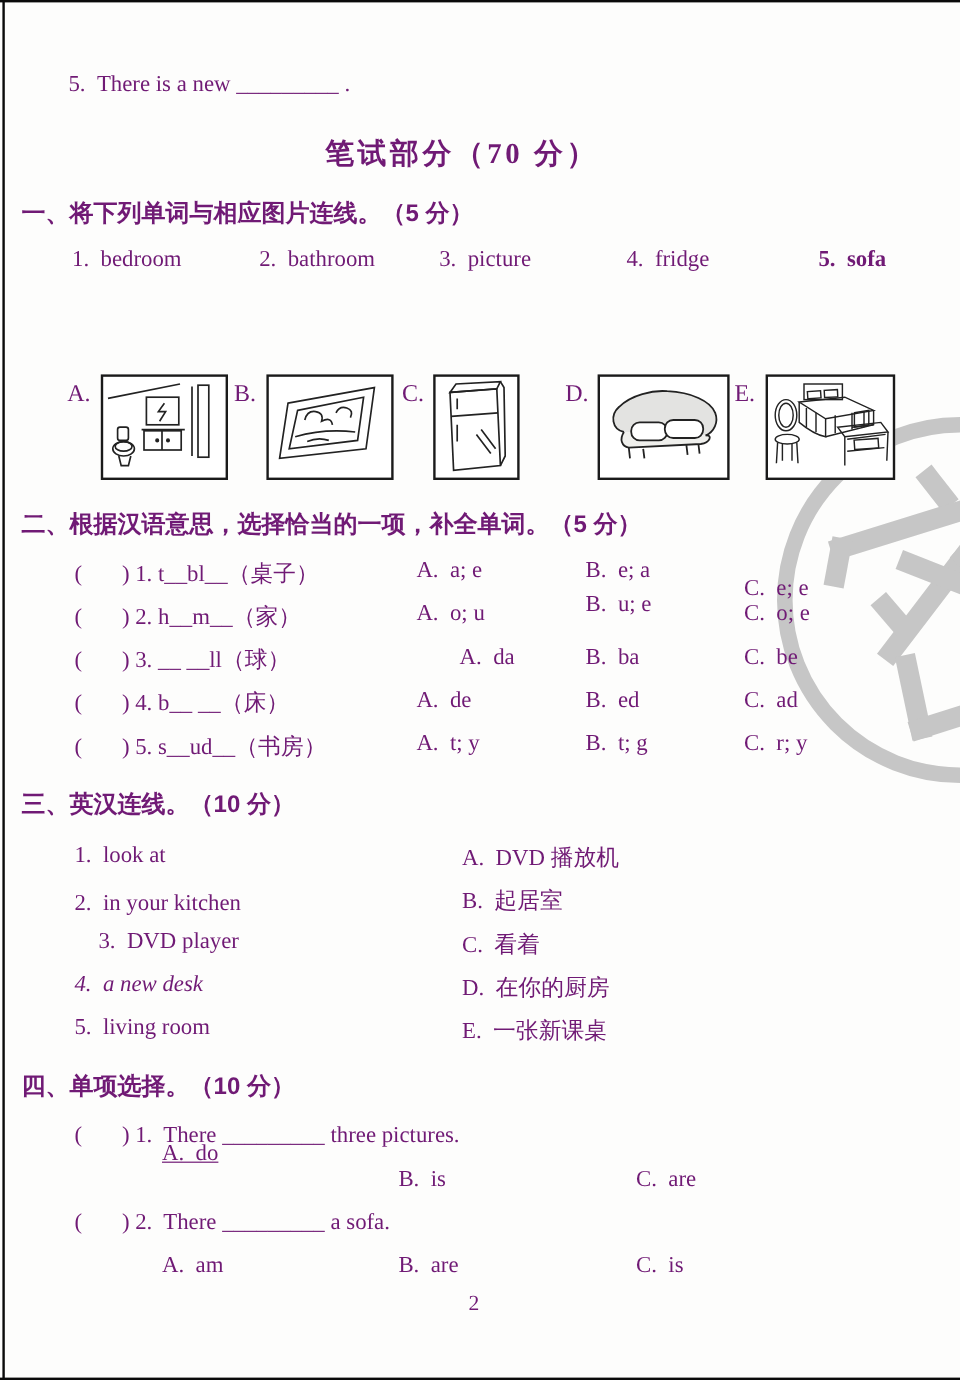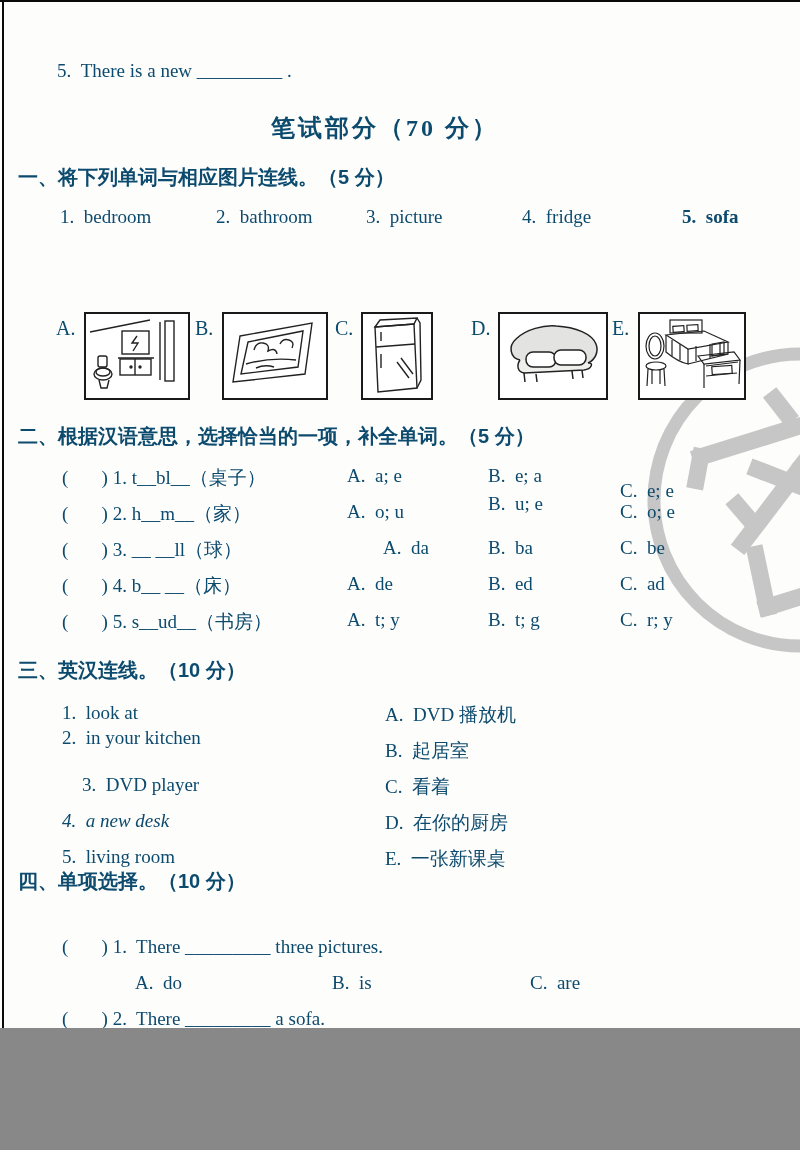--- a/index.html
+++ b/index.html
@@ -1,20 +1,20 @@
 <!DOCTYPE html>
 <html><head>
 <meta charset="utf-8">
 <style>
   html,body{margin:0;padding:0;background:#888;}
   #page{
-    position:relative;width:800px;height:1028px;margin:0 auto;
+    position:relative;width:800px;height:1150px;margin:0 auto;
     background:#fdfdfc;overflow:hidden;
     font-family:"Liberation Serif","DejaVu Serif",serif;
-    color:#0c4a6e;
+    color:#701a75;
   }
   .abs{position:absolute;}
   .edge{background:#0a0a0a;}
   .en{font-size:19px;white-space:pre;}
   .cn-head{font-family:"Liberation Sans","DejaVu Sans",sans-serif;font-weight:700;font-size:20px;white-space:pre;}
   .title{font-weight:700;font-size:24px;letter-spacing:3px;white-space:pre;}
   .imgbox{position:absolute;border:2px solid #1a1a1a;background:#fff;}
   .imglabel{font-size:20px;}
   svg{display:block;}
   .wm{position:absolute;left:640px;top:340px;width:320px;height:320px;opacity:.8;z-index:0;}
@@ -178,35 +178,35 @@
     <div class="abs en" style="left:620px;top:573px;">C.  ad</div>
 
     <div class="abs en" style="left:62px;top:609px;">(&nbsp;&nbsp;&nbsp;&nbsp;&nbsp;&nbsp;&nbsp;) 5. s__ud__（书房）</div>
     <div class="abs en" style="left:347px;top:609px;">A.  t; y</div>
     <div class="abs en" style="left:488px;top:609px;">B.  t; g</div>
     <div class="abs en" style="left:620px;top:609px;">C.  r; y</div>
 
     <div class="abs cn-head" style="left:18px;top:657px;">三、英汉连线。（10 分）</div>
 
     <div class="abs en" style="left:62px;top:702px;">1.  look at</div>
-    <div class="abs en" style="left:62px;top:727px;text-align:center;">2.  in your kitchen</div>
+    <div class="abs en" style="left:62px;top:742px;text-align:center;">2.  in your kitchen</div>
     <div class="abs en" style="left:62px;top:774px;margin-left:20px;">3.  DVD player</div>
     <div class="abs en" style="left:62px;top:810px;font-style:italic;">4.  a new desk</div>
     <div class="abs en" style="left:62px;top:846px;">5.  living room</div>
 
     <div class="abs en" style="left:385px;top:702px;">A.  DVD 播放机</div>
     <div class="abs en" style="left:385px;top:738px;">B.  起居室</div>
     <div class="abs en" style="left:385px;top:774px;">C.  看着</div>
     <div class="abs en" style="left:385px;top:810px;">D.  在你的厨房</div>
     <div class="abs en" style="left:385px;top:846px;">E.  一张新课桌</div>
 
-    <div class="abs cn-head" style="left:18px;top:868px;">四、单项选择。（10 分）</div>
+    <div class="abs cn-head" style="left:18px;top:892px;">四、单项选择。（10 分）</div>
 
     <div class="abs en" style="left:62px;top:936px;">(&nbsp;&nbsp;&nbsp;&nbsp;&nbsp;&nbsp;&nbsp;) 1.  There _________ three pictures.</div>
-    <div class="abs en" style="left:135px;top:972px;">A.  do</div>
+    <div class="abs en" style="left:135px;top:951px;text-decoration:underline;">A.  do</div>
     <div class="abs en" style="left:332px;top:972px;">B.  is</div>
     <div class="abs en" style="left:530px;top:972px;text-align:right;">C.  are</div>
 
     <div class="abs en" style="left:62px;top:1008px;">(&nbsp;&nbsp;&nbsp;&nbsp;&nbsp;&nbsp;&nbsp;) 2.  There _________ a sofa.</div>
     <div class="abs en" style="left:135px;top:1044px;">A.  am</div>
     <div class="abs en" style="left:332px;top:1044px;">B.  are</div>
     <div class="abs en" style="left:530px;top:1044px;">C.  is</div>
 
     <div class="abs en" style="left:0;top:1076px;width:790px;text-align:center;font-size:18px;">2</div>
 

